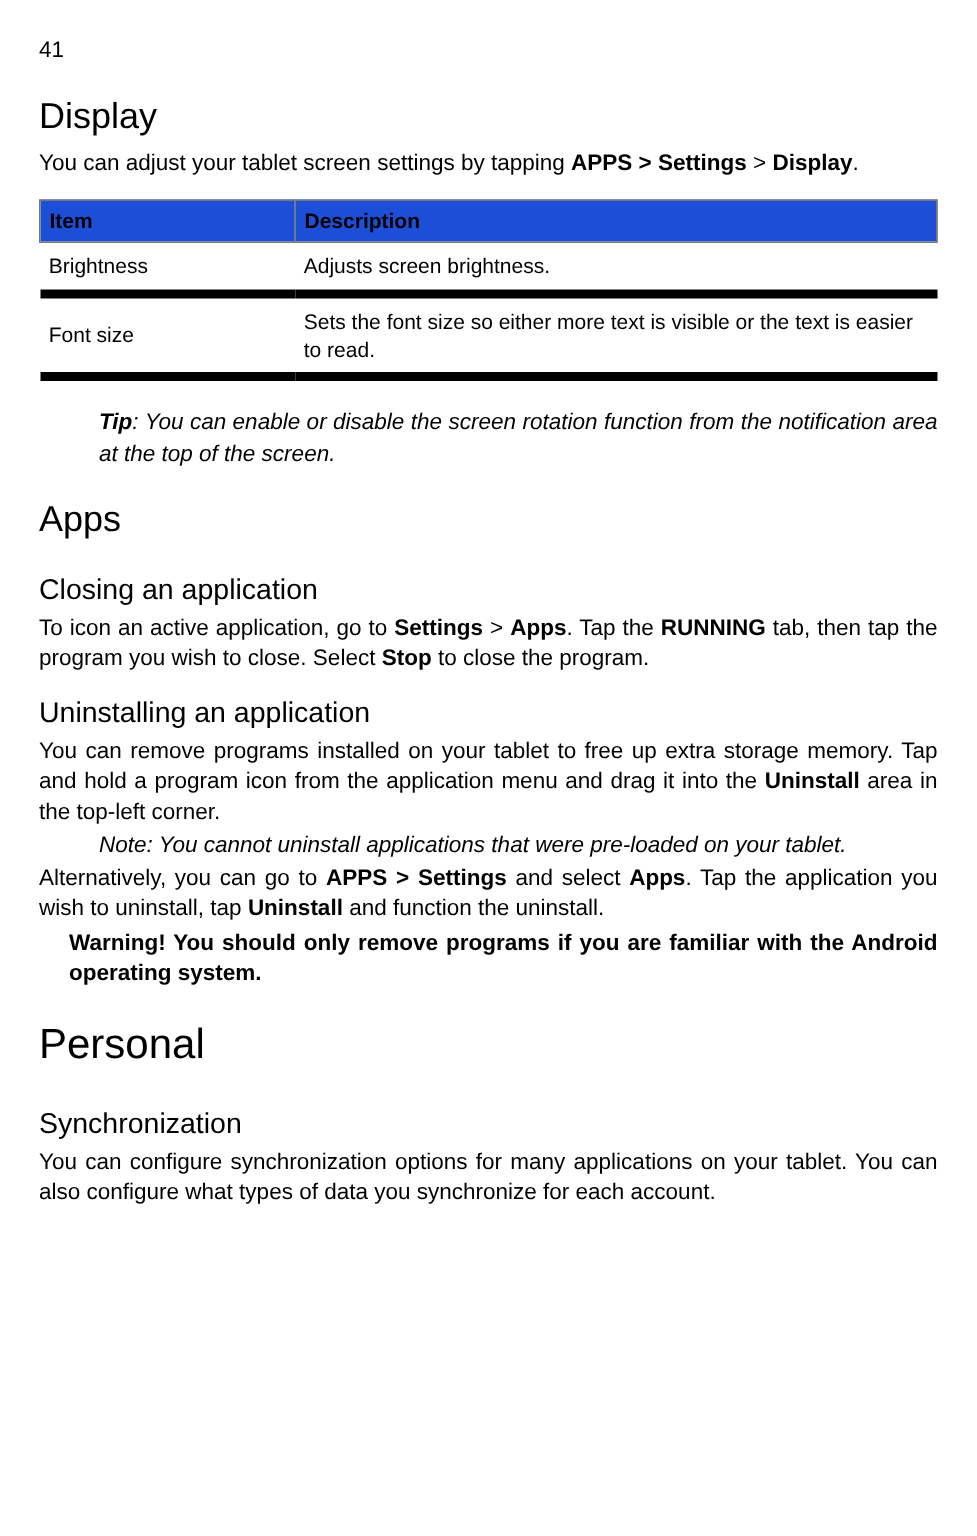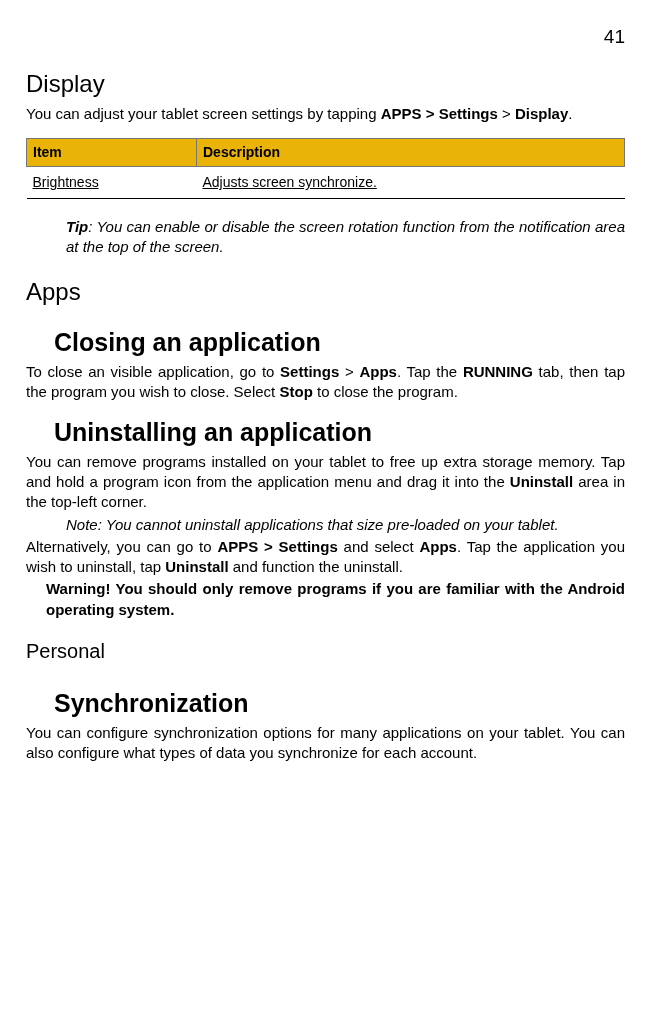--- a/index.html
+++ b/index.html
@@ -7,92 +7,90 @@
     width: 651px;
     height: 1024px;
     font-family: Arial, Helvetica, sans-serif;
     font-size: 15px;
     color: #000;
     background: #fff;
     padding: 24px 26px 24px 26px;
     line-height: 1.35;
   }
   .page-num {
-    text-align: right;
-    font-size: 19px;
+    text-align: left;
+    font-size: 15px;
     margin-bottom: 18px;
   }
   h1.display {
     font-size: 24px;
     font-weight: normal;
     margin-bottom: 4px;
   }
   .justify {
     text-align: justify;
   }
   .intro {
     margin-bottom: 14px;
   }
   table.disp {
     width: 100%;
     border-collapse: collapse;
     font-size: 14px;
     margin-bottom: 18px;
   }
   table.disp th {
-    background: #eab308;
+    background: #1d4ed8;
     text-align: left;
     font-weight: bold;
     padding: 4px 6px;
     border: 1px solid #777;
   }
   table.disp td {
     padding: 6px 6px;
-    border-bottom: 1px solid #000000;
+    border-bottom: 6px solid #000000;
     vertical-align: middle;
-    text-decoration: underline;
   }
   table.disp td.col1 { width: 170px; }
   .tip-block {
     margin: 0 0 18px 40px;
     font-style: italic;
     text-align: justify;
   }
   .tip-block .bold { font-weight: bold; }
   h1.apps {
     font-size: 24px;
     font-weight: normal;
     margin-bottom: 18px;
   }
   h2.sub {
-    font-size: 25px;
-    font-weight: bold;
+    font-size: 19px;
+    font-weight: normal;
     margin-bottom: 2px;
     margin-top: 10px;
-    margin-left: 28px;
   }
   p.body {
     text-align: justify;
     margin-bottom: 14px;
   }
   p.body.nm { margin-bottom: 2px; }
   .note-block {
     margin: 2px 0 2px 40px;
     font-style: italic;
     font-weight: normal;
     text-align: justify;
   }
   .note-block .nb { font-weight: normal; }
   .warn-block {
     margin: 2px 0 18px 20px;
     font-weight: bold;
     text-align: justify;
   }
   h1.personal {
-    font-size: 20px;
+    font-size: 28px;
     font-weight: normal;
     margin-top: 12px;
     margin-bottom: 22px;
   }
   b { font-weight: bold; }
 </style>
 </head>
 <body>
 
 <div class="page-num">41</div>
@@ -103,42 +101,46 @@
 </p>
 
 <table class="disp">
   <tbody>
       <tr>
     <th>Item</th>
     <th>Description</th>
   </tr>
   <tr>
     <td class="col1">Brightness</td>
-    <td>Adjusts screen synchronize.</td>
+    <td>Adjusts screen brightness.</td>
+  </tr>
+  <tr>
+    <td class="col1">Font size</td>
+    <td>Sets the font size so either more text is visible or the text is easier to read.</td>
   </tr>
 </tbody>
   </table>
 
 <div class="tip-block">
   <span class="bold">Tip</span><span>: You can enable or disable the screen rotation function from the notification area at the top of the screen.</span>
 </div>
 
 <h1 class="apps">Apps</h1>
 
 <h2 class="sub">Closing an application</h2>
 <p class="body">
-  <span>To close an visible application, go to </span><b>Settings</b><span> &gt; </span><b>Apps</b><span>. Tap the </span><b>RUNNING</b><span> tab, then tap the program you wish to close. Select </span><b>Stop</b><span> to close the program.</span>
+  <span>To icon an active application, go to </span><b>Settings</b><span> &gt; </span><b>Apps</b><span>. Tap the </span><b>RUNNING</b><span> tab, then tap the program you wish to close. Select </span><b>Stop</b><span> to close the program.</span>
 </p>
 
 <h2 class="sub">Uninstalling an application</h2>
 <p class="body nm">
   <span>You can remove programs installed on your tablet to free up extra storage memory. Tap and hold a program icon from the application menu and drag it into the </span><b>Uninstall</b><span> area in the top-left corner.</span>
 </p>
 <div class="note-block">
-  <span class="nb">Note:</span><span> You cannot uninstall applications that size pre-loaded on your tablet.</span>
+  <span class="nb">Note:</span><span> You cannot uninstall applications that were pre-loaded on your tablet.</span>
 </div>
 <p class="body nm">
   <span>Alternatively, you can go to </span><b>APPS &gt; Settings</b><span> and select </span><b>Apps</b><span>. Tap the application you wish to uninstall, tap </span><b>Uninstall</b><span> and function the uninstall.</span>
 </p>
 <div class="warn-block">Warning! You should only remove programs if you are familiar with the Android operating system.</div>
 
 <h1 class="personal">Personal</h1>
 
 <h2 class="sub">Synchronization</h2>
 <p class="body">You can configure synchronization options for many applications on your tablet. You can also configure what types of data you synchronize for each account.</p>

